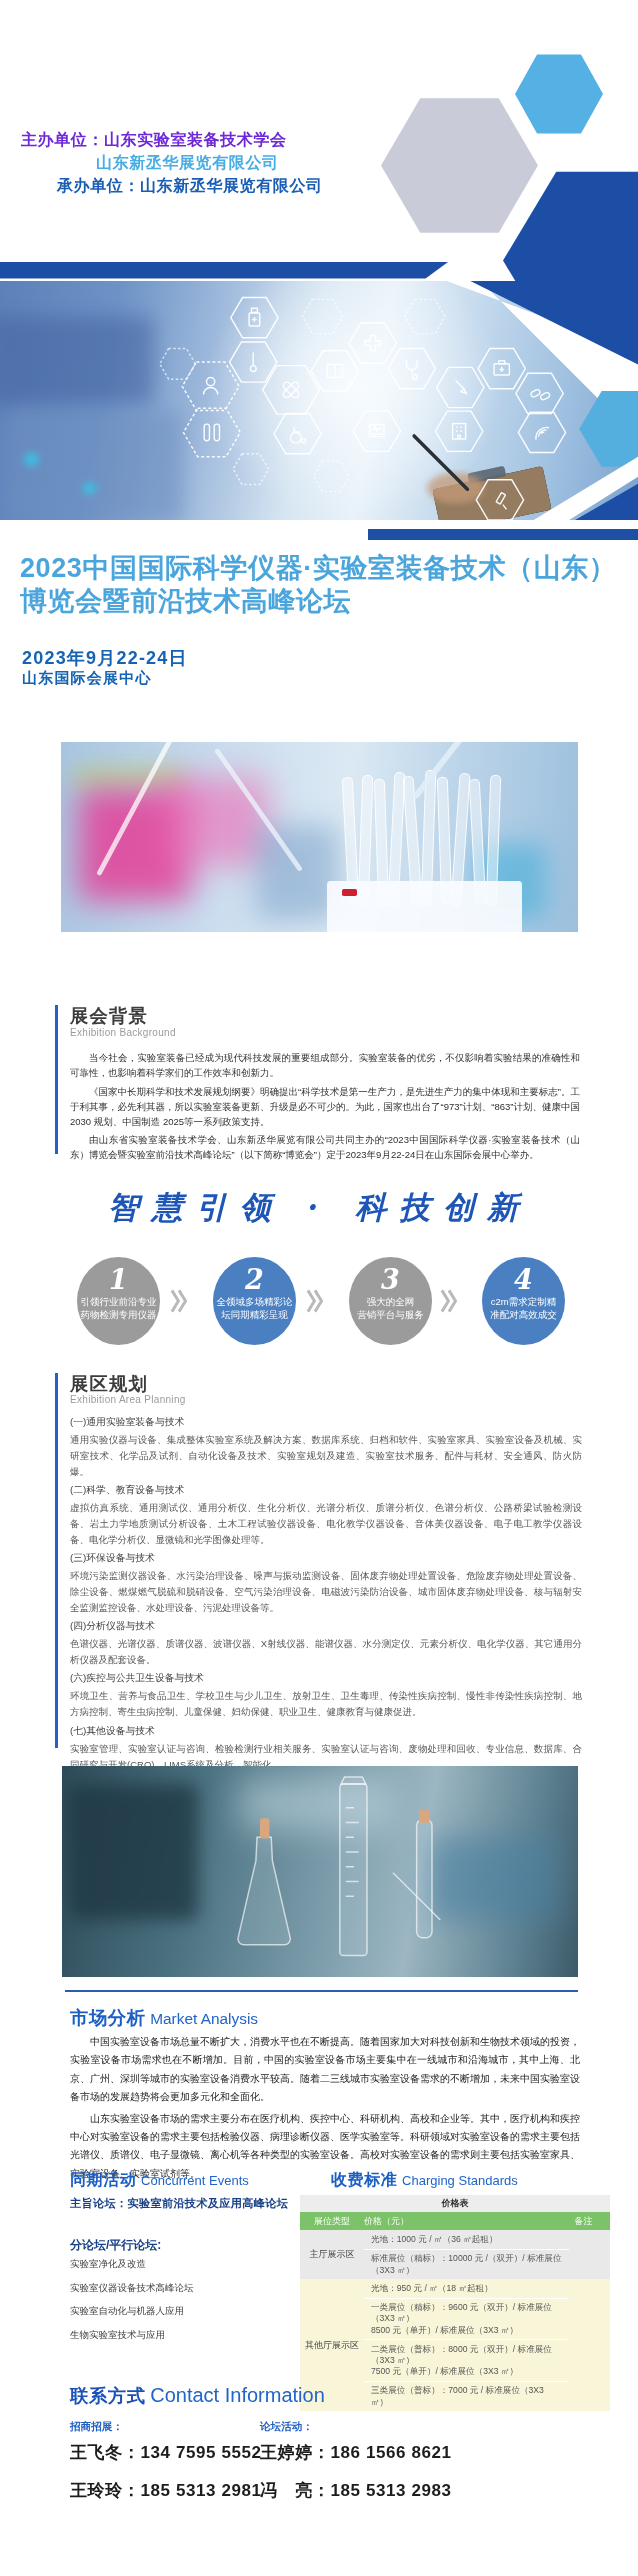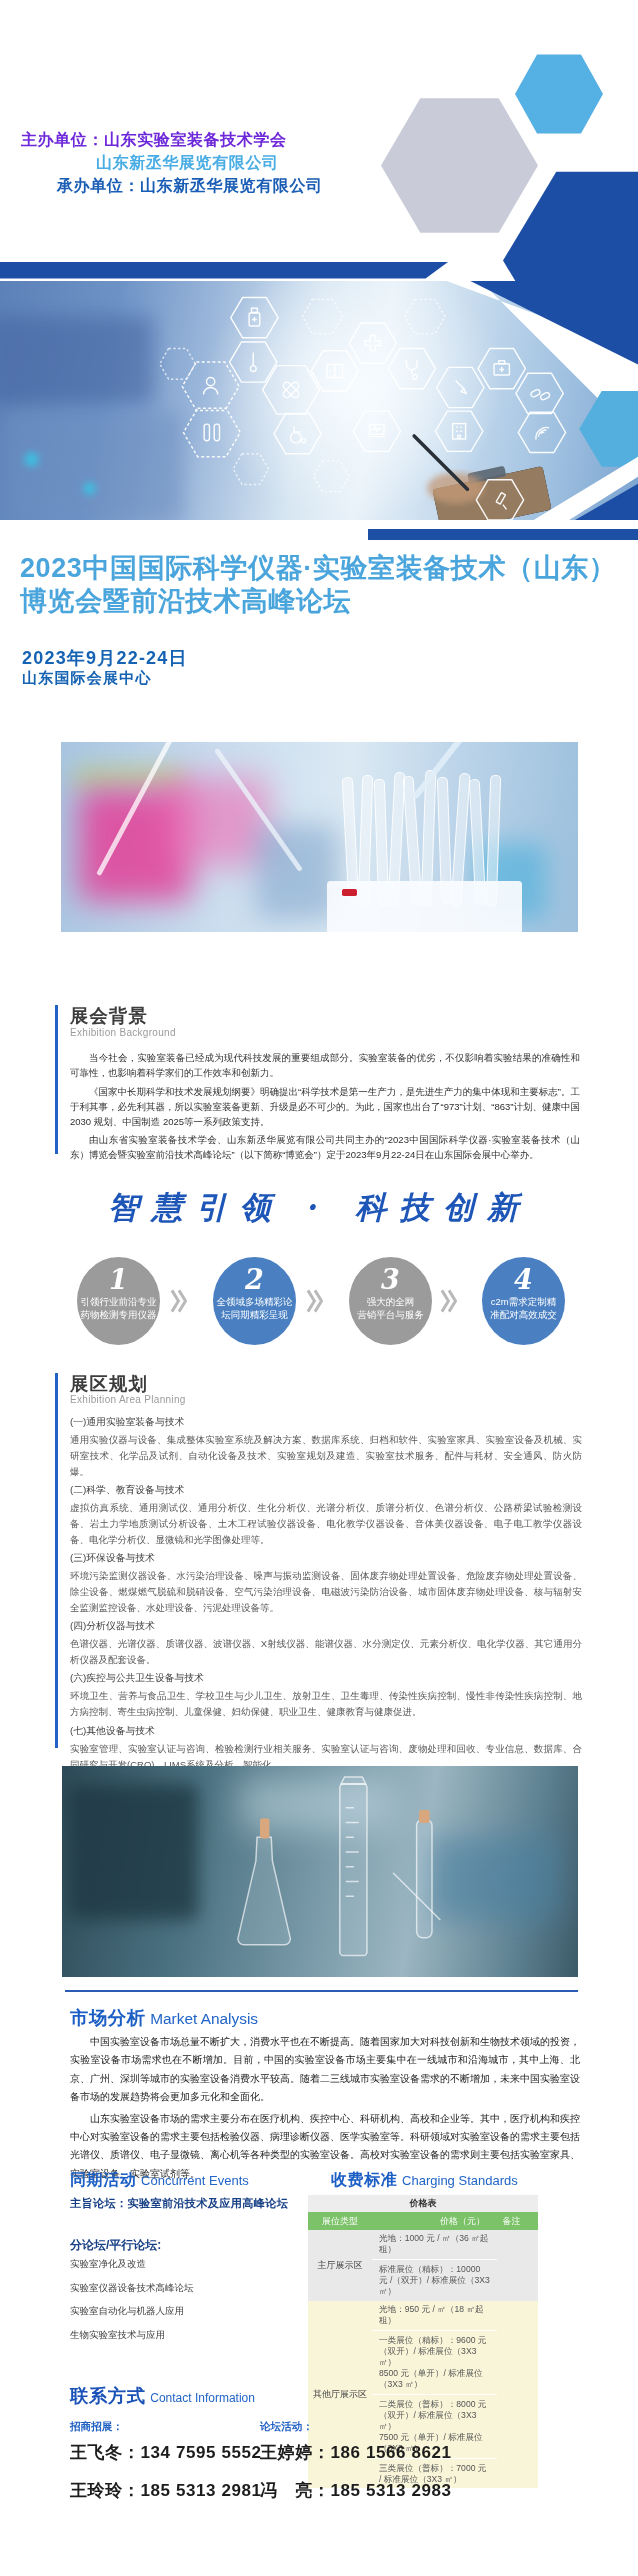--- a/index.html
+++ b/index.html
@@ -71,24 +71,24 @@
   .blue-h .en{font-size:15.4px;color:#2165c8;margin-left:4.7px;}
   .market-paras{top:2033px;font-size:10px;line-height:18.3px;color:#222;}
 
   
   .col-h .cn{font-size:16px;} .col-h .en{font-size:13px;}
   .keynote{position:absolute;left:70px;top:2196px;font-size:11.2px;font-weight:bold;color:#173f85;letter-spacing:0.3px;}
   .sublabel{position:absolute;left:70px;top:2237px;font-size:12px;font-weight:bold;color:#173f85;}
   .ev-list{position:absolute;left:70px;top:2258px;width:213px;}
   .ev-item{font-size:9.5px;color:#3f3f3f;margin-bottom:10.6px;}
 
-  .price-table{position:absolute;left:308px;top:2195px;width:230px;font-size:8.6px;color:#555;}
+  .price-table{position:absolute;left:300px;top:2195px;width:310px;font-size:8.6px;color:#555;}
   .pt-title{height:16.6px;line-height:16.6px;background:#ededed;text-align:center;font-weight:bold;color:#333;font-size:9px;}
   .pt-head{display:flex;height:18px;line-height:18px;background:#7cc268;color:#fff;font-size:9px;}
-  .pt-head .c1{width:64px;text-align:center;} .pt-head .c2{flex:1;text-align:right;} .pt-head .c3{width:53px;text-align:center;}
+  .pt-head .c1{width:64px;text-align:center;} .pt-head .c2{flex:1;text-align:left;} .pt-head .c3{width:53px;text-align:center;}
   .pt-row{display:flex;}
   .pt-row.gray{background:#e9e9e9;} .pt-row.yellow{background:#f8f5d8;}
   .pt-zone{width:64px;display:flex;align-items:center;justify-content:center;color:#444;font-size:9px;}
   .pt-cells{flex:1;display:flex;flex-direction:column;}
   .pt-cell{padding:3.5px 6px 3.5px 7px;display:flex;flex-direction:column;justify-content:center;line-height:11.2px;}
   .pt-cell + .pt-cell{border-top:1.2px solid #fff;}
   .pt-r1 .pt-cell{min-height:12.4px;}
   .pt-note{width:41px;}
 
   
@@ -418,21 +418,21 @@
           </div>
         <div class="pt-cell">
             <div>三类展位（普标）：7000 元 / 标准展位（3X3 ㎡）</div>
           </div>
       </div>
       <div class="pt-note"></div>
     </div>
   </div>
 
   <div class="blue-h" style="left:70px;top:2383px;">
-    <span class="cn" style="color:#1b52b8;">联系方式</span><span class="en" style="font-size:12px;">Contact Information</span>
+    <span class="cn" style="color:#1b52b8;">联系方式</span><span class="en" style="font-size:20px;">Contact Information</span>
   </div>
   <div class="contact-col cc1">
     <div class="cgroup-label">招商招展：</div>
     <div class="centry">王飞冬：134 7595 5552</div>
     <div class="centry">王玲玲：185 5313 2981</div>
   </div>
   <div class="contact-col cc2">
     <div class="cgroup-label">论坛活动：</div>
     <div class="centry">王婷婷：186 1566 8621</div>
     <div class="centry">冯　亮：185 5313 2983</div>

